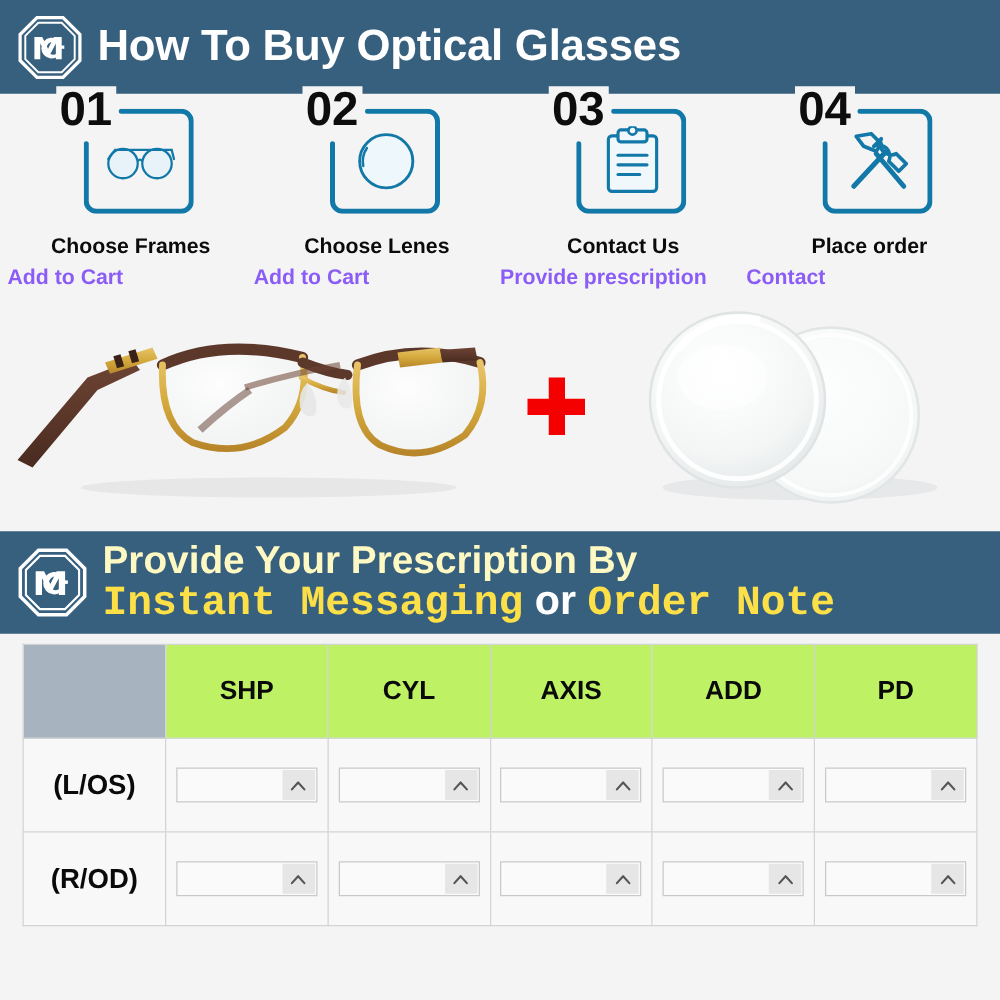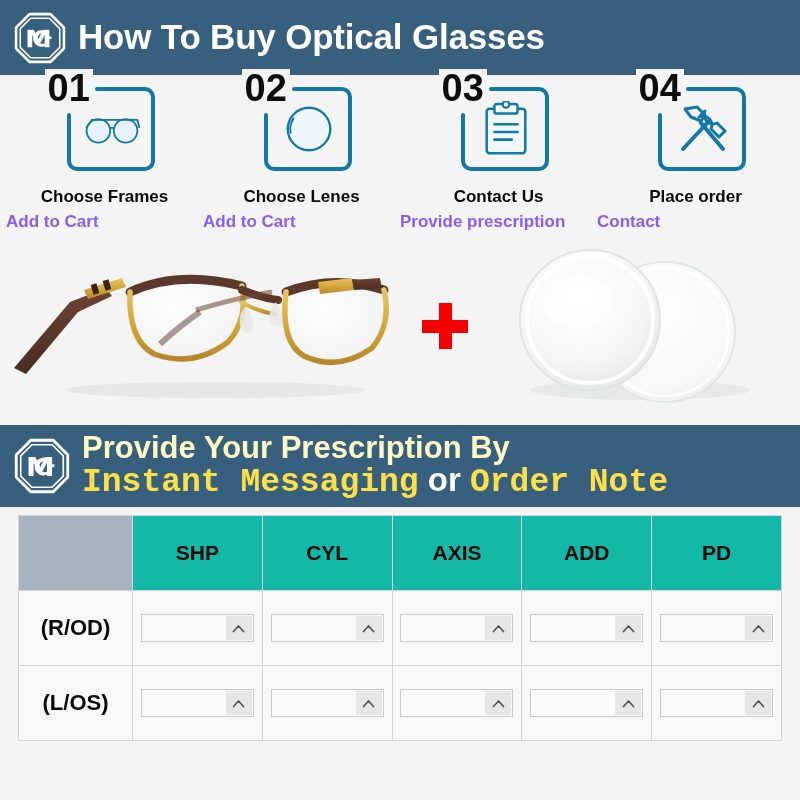--- a/index.html
+++ b/index.html
@@ -129,21 +129,21 @@
     margin: 8px auto 0 auto;
     table-layout: fixed;
   }
   .rx-table th, .rx-table td {
     border: 1px solid #d2d4d6;
     height: 75px;
     text-align: center;
     vertical-align: middle;
   }
   .rx-table th {
-    background: #14b8a6;
+    background: #bef264;
     color: #0a0a0a;
     font-size: 21px;
     font-weight: bold;
   }
   .rx-table th.corner { background: #a7b4bf; }
   .rx-table td { background: #f8f8f8; }
   .rx-row-label {
     font-size: 22px;
     font-weight: bold;
     color: #0a0a0a;
@@ -370,70 +370,70 @@
         <th class="corner"></th>
         <th>SHP</th>
         <th>CYL</th>
         <th>AXIS</th>
         <th>ADD</th>
         <th>PD</th>
       </tr>
     </thead>
     <tbody>
       <tr>
+        <td class="rx-row-label">(L/OS)</td>
+        <td>
+          <div class="rx-select">
+            <span class="caret">
+              <svg width="13" height="9" viewBox="0 0 13 9">
+                  <path d="M1.5,7.5 L6.5,2 L11.5,7.5" fill="none" stroke="#555" stroke-width="1.7" stroke-linecap="round" stroke-linejoin="round"></path>
+                </svg>
+            </span>
+          </div>
+        </td>
+        <td>
+          <div class="rx-select">
+            <span class="caret">
+              <svg width="13" height="9" viewBox="0 0 13 9">
+                  <path d="M1.5,7.5 L6.5,2 L11.5,7.5" fill="none" stroke="#555" stroke-width="1.7" stroke-linecap="round" stroke-linejoin="round"></path>
+                </svg>
+            </span>
+          </div>
+        </td>
+        <td>
+          <div class="rx-select">
+            <span class="caret">
+              <svg width="13" height="9" viewBox="0 0 13 9">
+                  <path d="M1.5,7.5 L6.5,2 L11.5,7.5" fill="none" stroke="#555" stroke-width="1.7" stroke-linecap="round" stroke-linejoin="round"></path>
+                </svg>
+            </span>
+          </div>
+        </td>
+        <td>
+          <div class="rx-select">
+            <span class="caret">
+              <svg width="13" height="9" viewBox="0 0 13 9">
+                  <path d="M1.5,7.5 L6.5,2 L11.5,7.5" fill="none" stroke="#555" stroke-width="1.7" stroke-linecap="round" stroke-linejoin="round"></path>
+                </svg>
+            </span>
+          </div>
+        </td>
+        <td>
+          <div class="rx-select">
+            <span class="caret">
+              <svg width="13" height="9" viewBox="0 0 13 9">
+                  <path d="M1.5,7.5 L6.5,2 L11.5,7.5" fill="none" stroke="#555" stroke-width="1.7" stroke-linecap="round" stroke-linejoin="round"></path>
+                </svg>
+            </span>
+          </div>
+        </td>
+      </tr>
+
+      <tr>
         <td class="rx-row-label">(R/OD)</td>
-        <td>
-          <div class="rx-select">
-            <span class="caret">
-              <svg width="13" height="9" viewBox="0 0 13 9">
-                  <path d="M1.5,7.5 L6.5,2 L11.5,7.5" fill="none" stroke="#555" stroke-width="1.7" stroke-linecap="round" stroke-linejoin="round"></path>
-                </svg>
-            </span>
-          </div>
-        </td>
-        <td>
-          <div class="rx-select">
-            <span class="caret">
-              <svg width="13" height="9" viewBox="0 0 13 9">
-                  <path d="M1.5,7.5 L6.5,2 L11.5,7.5" fill="none" stroke="#555" stroke-width="1.7" stroke-linecap="round" stroke-linejoin="round"></path>
-                </svg>
-            </span>
-          </div>
-        </td>
-        <td>
-          <div class="rx-select">
-            <span class="caret">
-              <svg width="13" height="9" viewBox="0 0 13 9">
-                  <path d="M1.5,7.5 L6.5,2 L11.5,7.5" fill="none" stroke="#555" stroke-width="1.7" stroke-linecap="round" stroke-linejoin="round"></path>
-                </svg>
-            </span>
-          </div>
-        </td>
-        <td>
-          <div class="rx-select">
-            <span class="caret">
-              <svg width="13" height="9" viewBox="0 0 13 9">
-                  <path d="M1.5,7.5 L6.5,2 L11.5,7.5" fill="none" stroke="#555" stroke-width="1.7" stroke-linecap="round" stroke-linejoin="round"></path>
-                </svg>
-            </span>
-          </div>
-        </td>
-        <td>
-          <div class="rx-select">
-            <span class="caret">
-              <svg width="13" height="9" viewBox="0 0 13 9">
-                  <path d="M1.5,7.5 L6.5,2 L11.5,7.5" fill="none" stroke="#555" stroke-width="1.7" stroke-linecap="round" stroke-linejoin="round"></path>
-                </svg>
-            </span>
-          </div>
-        </td>
-      </tr>
-
-      <tr>
-        <td class="rx-row-label">(L/OS)</td>
         <td>
           <div class="rx-select">
             <span class="caret">
               <svg width="13" height="9" viewBox="0 0 13 9">
                   <path d="M1.5,7.5 L6.5,2 L11.5,7.5" fill="none" stroke="#555" stroke-width="1.7" stroke-linecap="round" stroke-linejoin="round"></path>
                 </svg>
             </span>
           </div>
         </td>
         <td>

